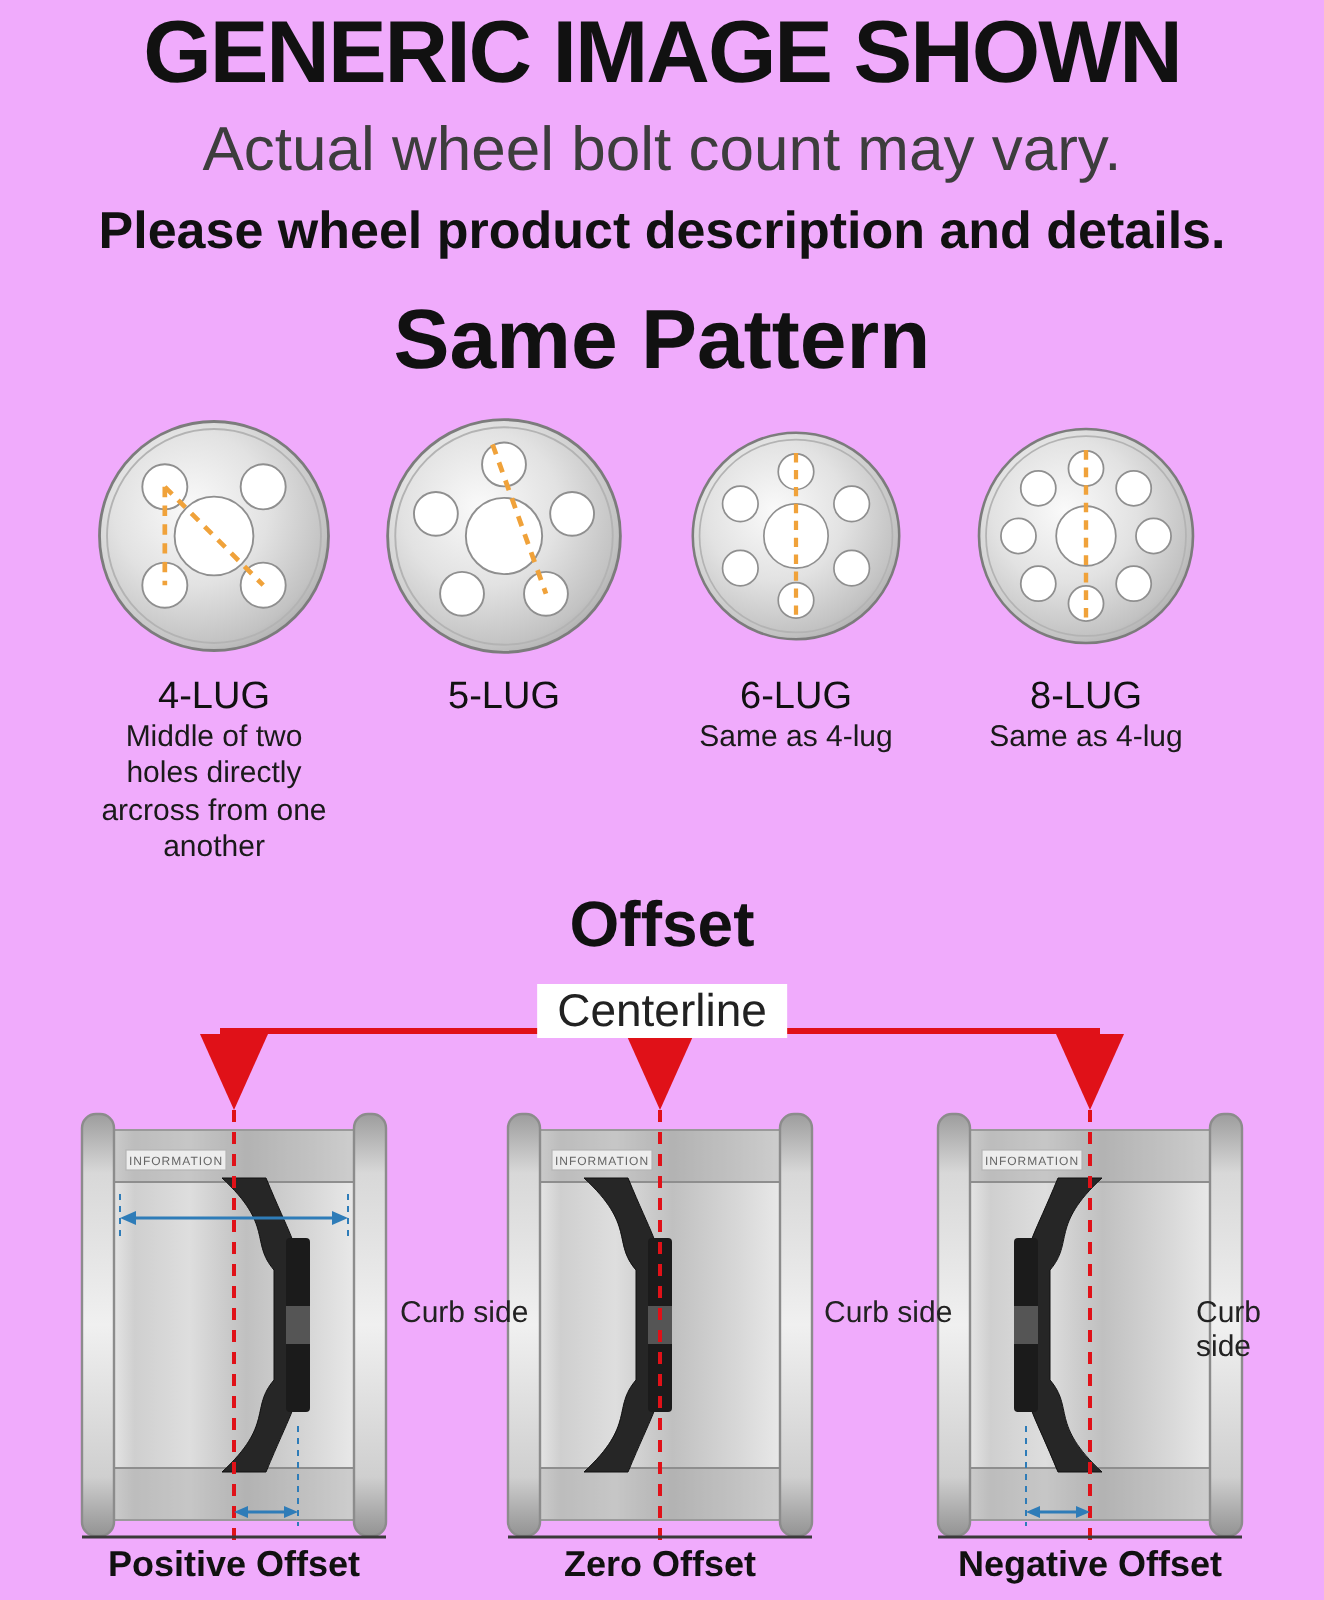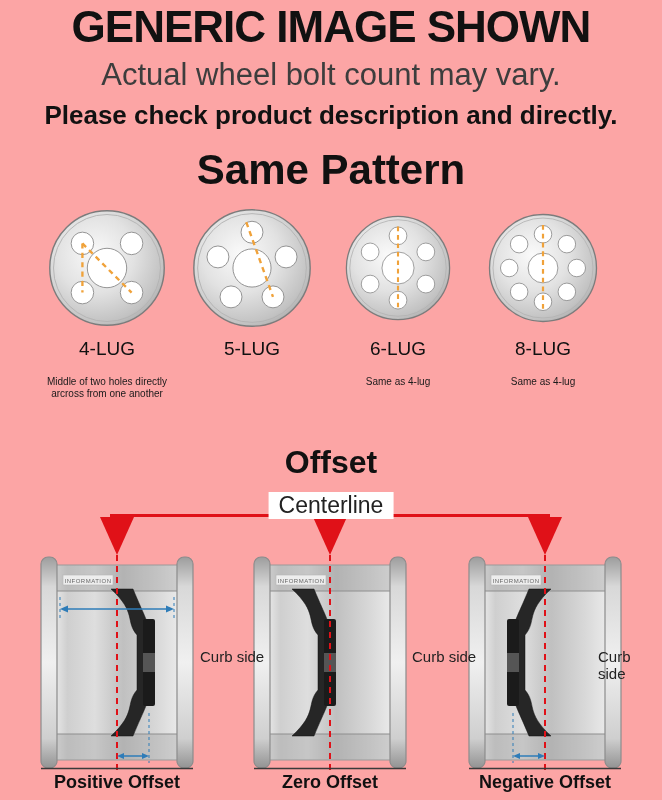--- a/index.html
+++ b/index.html
@@ -1,27 +1,27 @@
 <!DOCTYPE html>
 <html><head>
 <meta charset="utf-8">
 <style>
   html,body { margin:0; padding:0; background:#fff; }
-  .page { position:relative; width:662px; height:800px; background:#fca5a5;
+  .page { position:relative; width:662px; height:800px; background:#f0abfc;
           font-family:"Liberation Sans", sans-serif; overflow:hidden; color:#111; }
   .abs { position:absolute; }
   .ctr { left:0; width:100%; text-align:center; }
   .title    { top:2px;  font-size:44px; font-weight:bold; letter-spacing:-1px; }
   .subtitle { top:57px; font-size:31px; color:#3d3d3d; }
   .note     { top:100px; font-size:26px; font-weight:bold; }
   .bolt-title { top:146px; font-size:42px; font-weight:bold; }
   .lug-col { position:absolute; top:204px; width:150px; text-align:center; }
   .lug-col .circle-box { height:128px; display:flex; align-items:center; justify-content:center; }
   .lug-label { margin-top:6px; font-size:19px; font-weight:normal; }
-  .lug-caption { margin:16px auto 0; width:122px; font-size:10px; line-height:1.22; color:#1a1a1a; }
+  .lug-caption { margin:0 auto 0; width:122px; font-size:15px; line-height:1.22; color:#1a1a1a; }
   .offset-title { top:444px; font-size:32px; font-weight:bold; }
   .centerline-label { top:492px; left:50%; transform:translateX(-50%);
                       font-size:23px; color:#222; background:#fff; padding:0 10px; z-index:5; }
   .red-line { top:514px; left:110px; width:440px; height:3px; background:#e01118; z-index:1; }
   .red-tri { width:0; height:0; border-left:17px solid transparent; border-right:17px solid transparent;
              border-top:38px solid #e01118; top:517px; z-index:2; }
   .wheel { top:555px; z-index:3; }
   .curb { top:648px; font-size:15px; color:#222; z-index:4; }
   .offset-label { top:772px; width:156px; text-align:center; font-size:18px; font-weight:bold; z-index:4; }
 </style>
@@ -51,21 +51,21 @@
           <stop offset="14%" stop-color="#d8d8d8"></stop>
         <stop offset="50%" stop-color="#f0f0f0"></stop>
           <stop offset="86%" stop-color="#cfcfcf"></stop>
         <stop offset="100%" stop-color="#939393"></stop>
       </linearGradient>
     </defs>
   </svg>
 
   <div class="abs ctr title">GENERIC IMAGE SHOWN</div>
   <div class="abs ctr subtitle">Actual wheel bolt count may vary.</div>
-  <div class="abs ctr note">Please check product description and directly.</div>
+  <div class="abs ctr note">Please wheel product description and details.</div>
 
   <div class="abs ctr bolt-title">Same Pattern</div>
 
   <div class="lug-col" style="left:32px">
     <div class="circle-box">
       <svg width="122" height="122" viewBox="0 0 130 130">
         <circle cx="65" cy="65" r="61" fill="url(#wheelGrad)" stroke="#7c7c7c" stroke-width="1.5"></circle>
         <circle cx="65" cy="65" r="57" fill="none" stroke="#b3b3b3" stroke-width="1"></circle>
         <circle cx="65" cy="65" r="21" fill="#fff" stroke="#8f8f8f"></circle>
         <circle cx="91.2" cy="38.8" r="12" fill="#fff" stroke="#8f8f8f"></circle>

